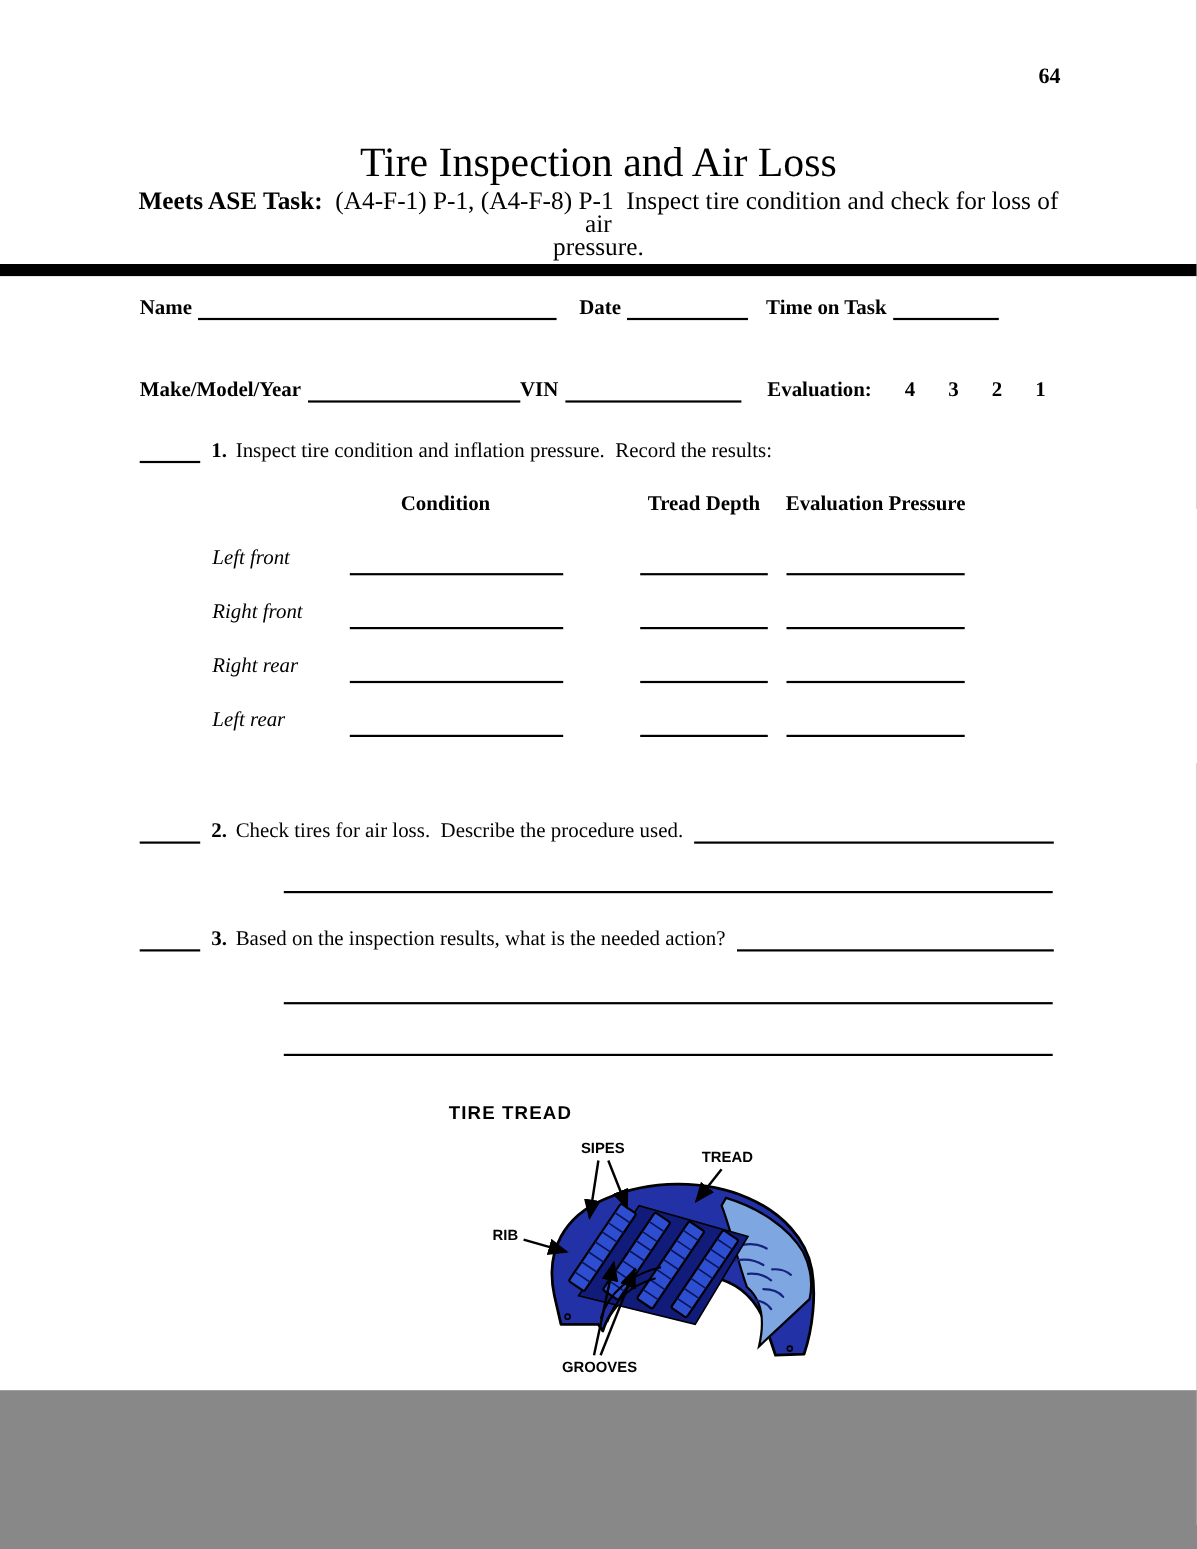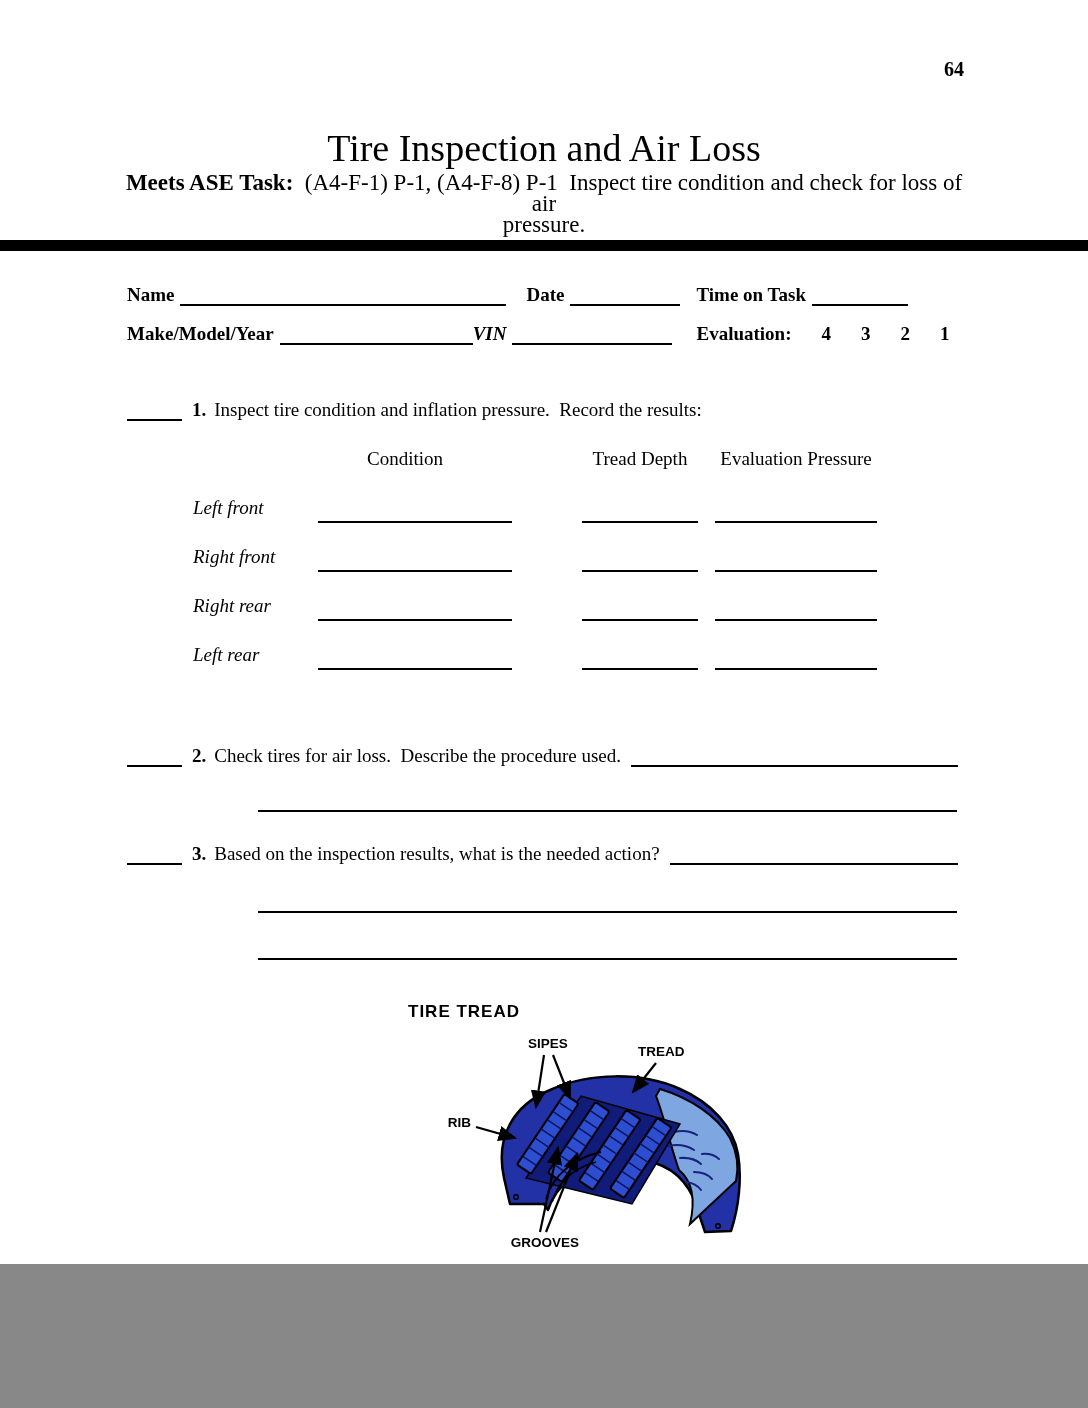--- a/index.html
+++ b/index.html
@@ -13,35 +13,35 @@
   .header{position:absolute;top:126px;left:0;width:100%;text-align:center;}
   .title{margin:0;font-size:38px;line-height:44px;font-weight:normal;}
   .subtitle{margin:2px auto 0;font-size:23px;line-height:21px;width:860px;}
 
   .rule{position:absolute;top:240px;left:0;width:100%;height:11px;background:#000;}
 
   .abs{position:absolute;left:127px;width:831px;}
   .inforow,.taskrow{display:flex;align-items:flex-end;font-size:19px;line-height:22px;}
   .line{display:inline-block;border-bottom:2px solid #000;height:21px;}
 
-  .row1{top:283px;}
-  .row2{top:322px;}
+  .row1{top:268px;}
+  .row2{top:343px;}
   .ml6{margin-left:6px;} .ml8{margin-left:8px;} .ml10{margin-left:10px;}
-  .ml16{margin-left:16px;} .ml20{margin-left:20px;} .ml22{font-style:italic;} .ml24{margin-left:24px;}
+  .ml16{margin-left:16px;} .ml20{margin-left:20px;} .ml22{} .ml24{margin-left:24px;}
   .w330{width:326px;} .w110{width:110px;} .w96{width:96px;}
   .w195{width:193px;} .w160{width:160px;} .w55{width:55px;flex:0 0 55px;}
   .evnum{margin-left:30px;font-weight:bold;}
 
   .task1{top:398px;}
   .task2{top:744px;}
   .task3{top:842px;}
   .flexline{flex:1 1 auto;margin-left:10px;border-bottom:2px solid #000;height:21px;}
 
   .thead{top:446px;height:24px;font-size:19px;}
-  .thead span{position:absolute;bottom:0;text-align:center;font-weight:normal;white-space:nowrap;margin-top:44px;}
+  .thead span{position:absolute;bottom:0;text-align:center;font-weight:bold;white-space:nowrap;margin-top:44px;}
   .h1{left:181px;width:194px;}
   .h2{left:448px;width:130px;}
   .h3{left:576px;width:186px;}
 
   .trows{top:478px;height:245px;}
   .trow{position:relative;height:49px;font-size:19px;font-style:italic;}
   .trow .rlabel{position:absolute;left:66px;bottom:8px;}
   .trow .line{position:absolute;bottom:4px;height:0;}
   .c1{left:191px;width:194px;}
   .c2{left:455px;width:116px;}

